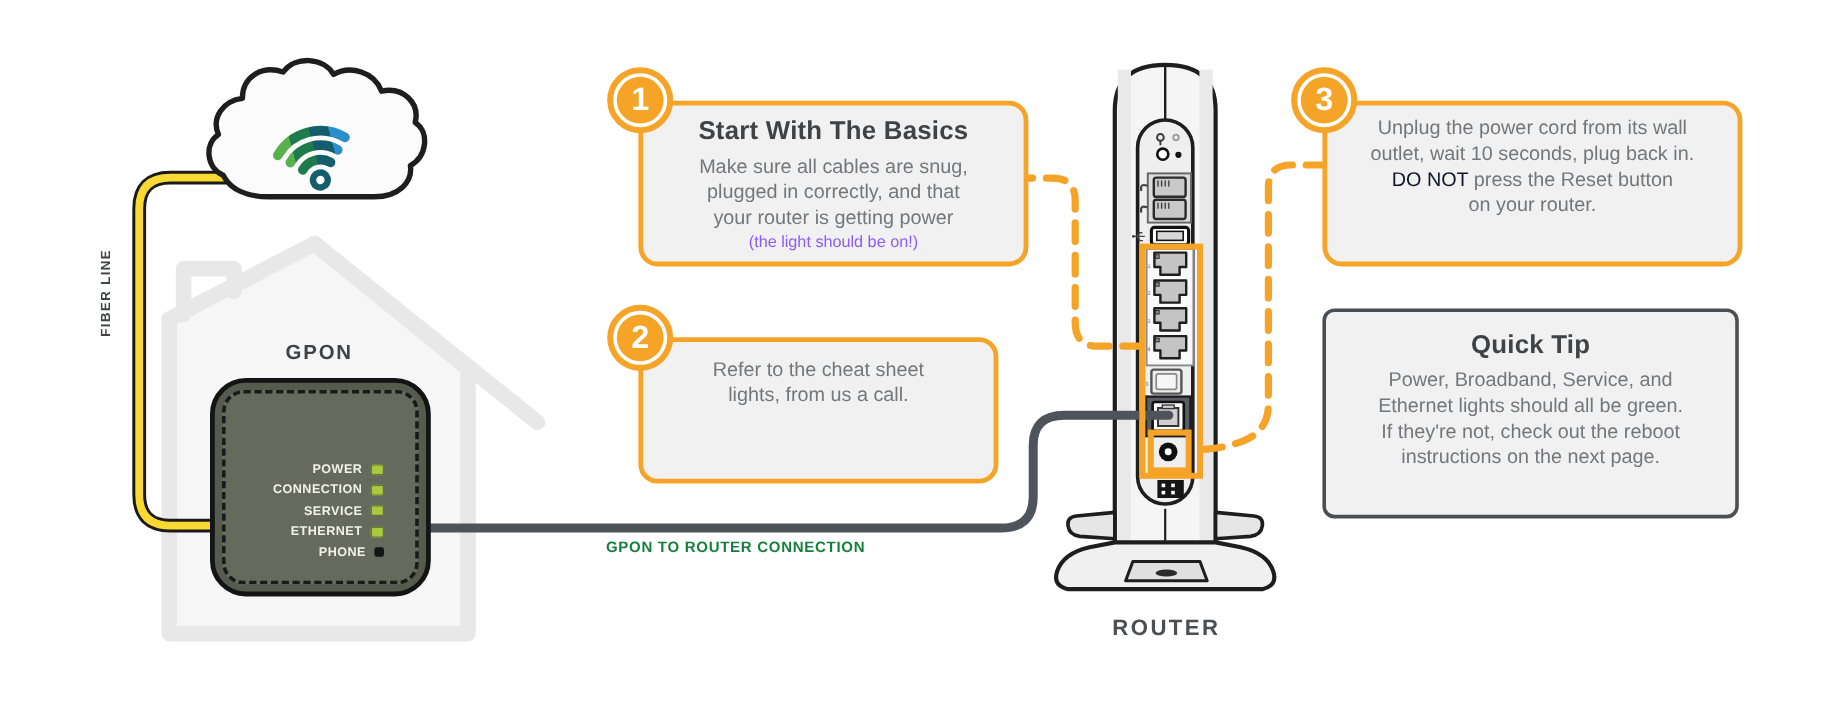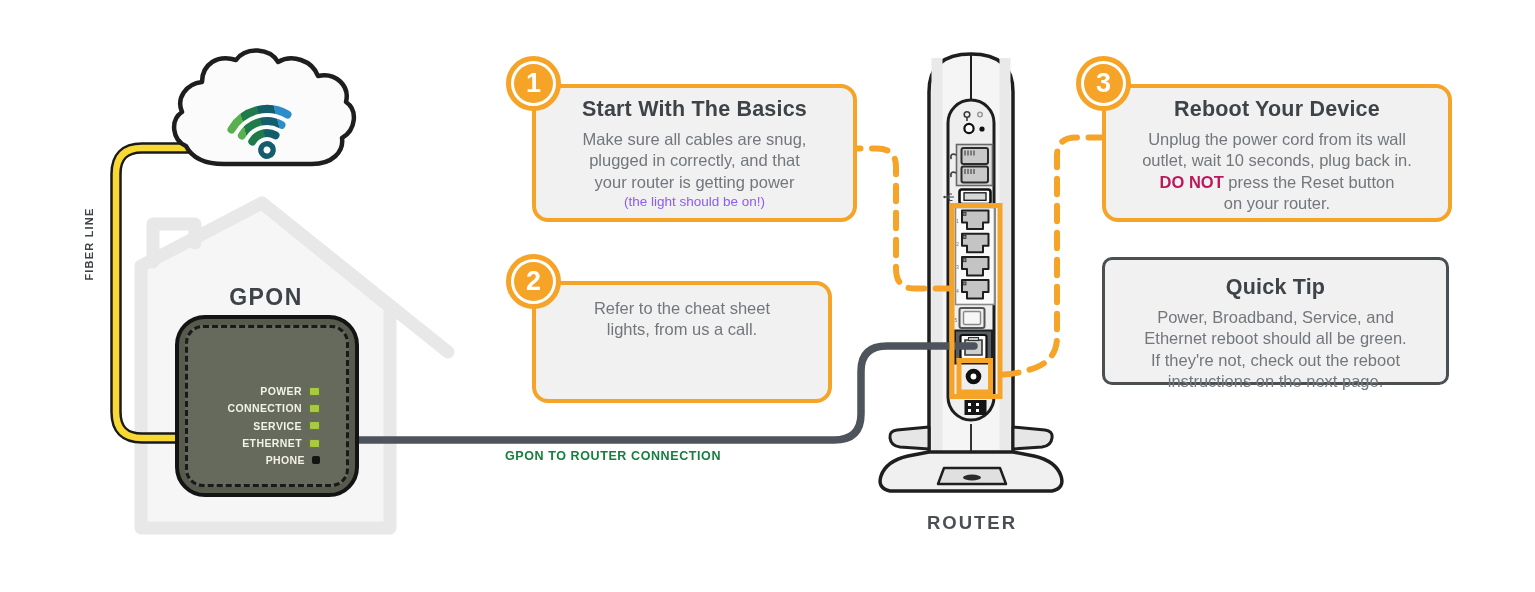--- a/index.html
+++ b/index.html
@@ -7,21 +7,21 @@
           font-family:"Liberation Sans", sans-serif;}
   #bg{position:absolute;left:0;top:0;}
 
   
   .callout{position:absolute;box-sizing:border-box;background:#F1F1F1;border:4px solid #F5A428;
            border-radius:16px;text-align:center;padding:9px 6px 20px 6px;z-index:3;}
   .callout.gray{border:3.5px solid #4A4F54;border-radius:10px;padding-top:15px;}
   .c-title{font-size:21.5px;font-weight:bold;color:#3E4348;letter-spacing:.2px;margin-bottom:7px;}
   .c-line{font-size:16.5px;color:#72777C;line-height:1.3;}
   .c-note{font-size:13.5px;color:#8b5cf6;line-height:1.25;margin-top:1px;}
-  .bold-inline{font-weight:bold;color:#be185d;}
+  .bold-inline{font-weight:normal;color:#0f172a;}
 
   
   .badge{position:absolute;width:55px;height:55px;border-radius:50%;background:#fff;
          border:5px solid #F5A428;box-sizing:border-box;z-index:4;display:flex;align-items:center;justify-content:center;}
   .badge .inner{width:39px;height:39px;border-radius:50%;background:#F5A428;display:flex;
          align-items:center;justify-content:center;color:#fff;font-weight:bold;font-size:27px;}
 
   
   #gpon-device{position:absolute;left:175px;top:315px;width:184px;height:182px;z-index:2;
         background:#575B4E;border:4.5px solid #141414;border-radius:30px;box-sizing:border-box;}
@@ -30,21 +30,21 @@
   #led-rows{position:absolute;right:26px;top:57px;display:flex;flex-direction:column;gap:5px;align-items:flex-end;}
   .led-row{display:flex;align-items:center;gap:7px;height:12.3px;text-align:center;}
   .led-label{font-size:10.5px;font-weight:bold;color:#F2F2E6;letter-spacing:.4px;}
   .led{width:11px;height:9px;border-radius:2px;background:#A9CA3E;box-shadow:inset 0 0 0 1px rgba(20,20,20,.45);}
   .led[data-state="off"]{background:#141414;width:8px;height:8px;box-shadow:none;}
 
   
   .lbl{position:absolute;color:#3E4348;font-weight:bold;z-index:3;}
   #fiber-label{left:50px;top:238px;width:78px;text-align:center;font-size:11px;letter-spacing:1.2px;
         transform:rotate(-90deg);}
-  #gpon-label{left:215px;top:284px;width:102px;text-align:center;font-size:23px;letter-spacing:1.5px;}
+  #gpon-label{left:215px;top:284px;width:102px;text-align:center;font-size:17px;letter-spacing:1.5px;}
   #connection-label{left:498px;top:449px;width:230px;text-align:center;font-size:12.5px;letter-spacing:.6px;color:#15803d;}
   #router-label{left:920px;top:512px;width:104px;text-align:center;font-size:18.5px;letter-spacing:2px;color:#4A4F54;}
 </style>
 </head>
 <body>
 
 <div id="canvas">
 
   <svg id="bg" width="1535" height="592" viewBox="0 0 1535 592">
     <defs>
@@ -242,28 +242,27 @@
     <div class="c-line">Refer to the cheat sheet</div>
     <div class="c-line">lights, from us a call.</div>
   </div>
 
   <div class="badge" style="left:1076px;top:56px;">
     <div class="inner">
         <span>3</span>
       </div>
   </div>
   <div class="callout" style="left:1102px;top:84px;width:350px;height:138px;">
-    <div class="c-title">Reboot Your Device</div>
     <div class="c-line">Unplug the power cord from its wall</div>
     <div class="c-line">outlet, wait 10 seconds, plug back in.</div>
     <div class="c-line"><span class="bold-inline">DO NOT</span><span> press the Reset button</span></div>
     <div class="c-line">on your router.</div>
   </div>
 
-  <div class="callout gray" style="left:1102px;top:257px;width:347px;height:128px;">
+  <div class="callout gray" style="left:1102px;top:257px;width:347px;height:175px;">
     <div class="c-title">Quick Tip</div>
     <div class="c-line">Power, Broadband, Service, and</div>
-    <div class="c-line">Ethernet reboot should all be green.</div>
+    <div class="c-line">Ethernet lights should all be green.</div>
     <div class="c-line">If they're not, check out the reboot</div>
     <div class="c-line">instructions on the next page.</div>
   </div>
 
 </div>
 
 </body></html>

